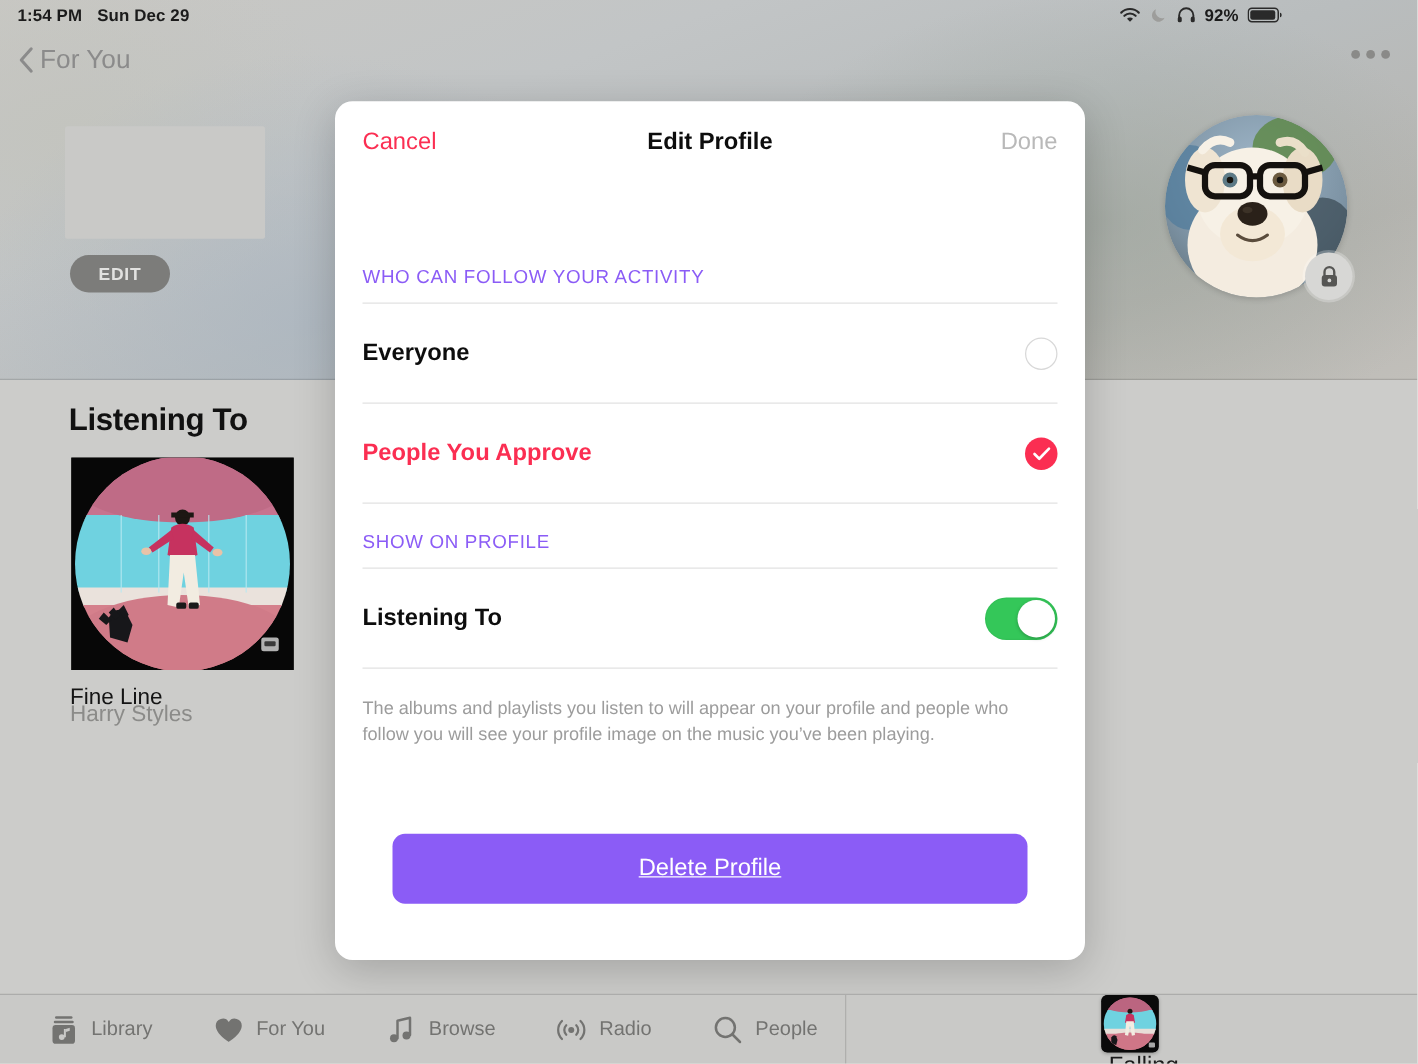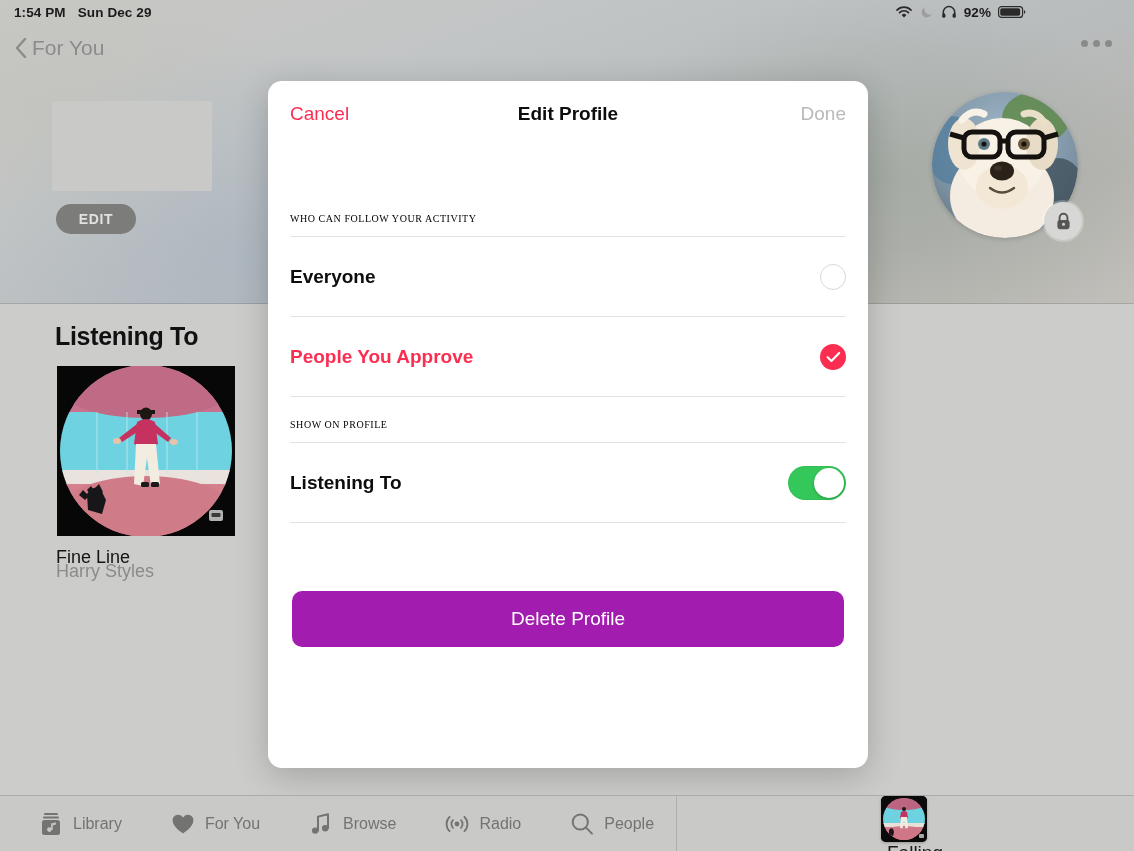--- a/index.html
+++ b/index.html
@@ -131,23 +131,22 @@
   .m-cancel { font-size: 19px; color: #fb2e52; cursor: pointer; }
   .m-title {
     position: absolute; left: 0; right: 0; text-align: center;
     font-size: 19px; font-weight: bold; color: #0d0d0d; pointer-events: none;
   }
   .m-done { font-size: 19px; color: #b9b9b9; cursor: default; }
 
   .m-body { flex: 1; padding: 0 22px; }
 
   .sect-label {
-    font-size: 10px; color: #000000; letter-spacing: 0.55px;
+    font-size: 15px; color: #8b5cf6; letter-spacing: 0.55px;
     padding: 22px 0 12px 0;
-    font-family: Liberation Serif, serif;
   }
   .hr { height: 1px; background: #e2e2e2; }
 
   .row {
     display: flex; align-items: center; justify-content: space-between;
     height: 79px; cursor: pointer;
   }
   .row-label { font-size: 19px; font-weight: bold; color: #0d0d0d; }
   .row-label.accent { color: #fb2e52; }
 
@@ -171,25 +170,25 @@
     width: 30px; height: 30px; border-radius: 50%;
     background: #fff; box-shadow: 0 1px 3px rgba(0,0,0,0.25);
   }
 
   .foot-note {
     font-size: 14.5px; line-height: 1.45; color: #9c9c9c;
     padding: 22px 0 0 0; max-width: 545px;
   }
 
   .delete-btn {
-    margin: 0 auto; width: 552px; height: 56px;
-    border-radius: 10px; background: #a21caf; border: none;
+    margin: 0 auto; width: 508px; height: 56px;
+    border-radius: 10px; background: #8b5cf6; border: none;
     color: #fff; font-size: 19px; font-family: inherit;
     cursor: pointer;
-    display: flex; align-items: center; justify-content: center;
+    display: flex; align-items: center; justify-content: center; text-decoration: underline;
   }
   .m-foot { padding: 0 0 88px 0; margin-top: 68px; }
 
   
   .tabbar {
     position: absolute; left: 0; bottom: 0; width: 1134px; height: 56px;
     background: #c9c9c7;
     border-top: 1px solid rgba(0,0,0,0.14);
     display: flex; align-items: center;
   }
@@ -422,20 +421,21 @@
       <div class="hr"></div>
 
       <div class="row">
         <span class="row-label">Listening To</span>
         <span class="toggle">
             <span class="knob"></span>
           </span>
       </div>
       <div class="hr"></div>
 
+      <div class="foot-note">The albums and playlists you listen to will appear on your profile and people who follow you will see your profile image on the music you’ve been playing.</div>
 
       <div class="m-foot">
         <button class="delete-btn">Delete Profile</button>
       </div>
     </div>
   </div>
 
   <div class="tabbar">
     <div class="tabs">
 

